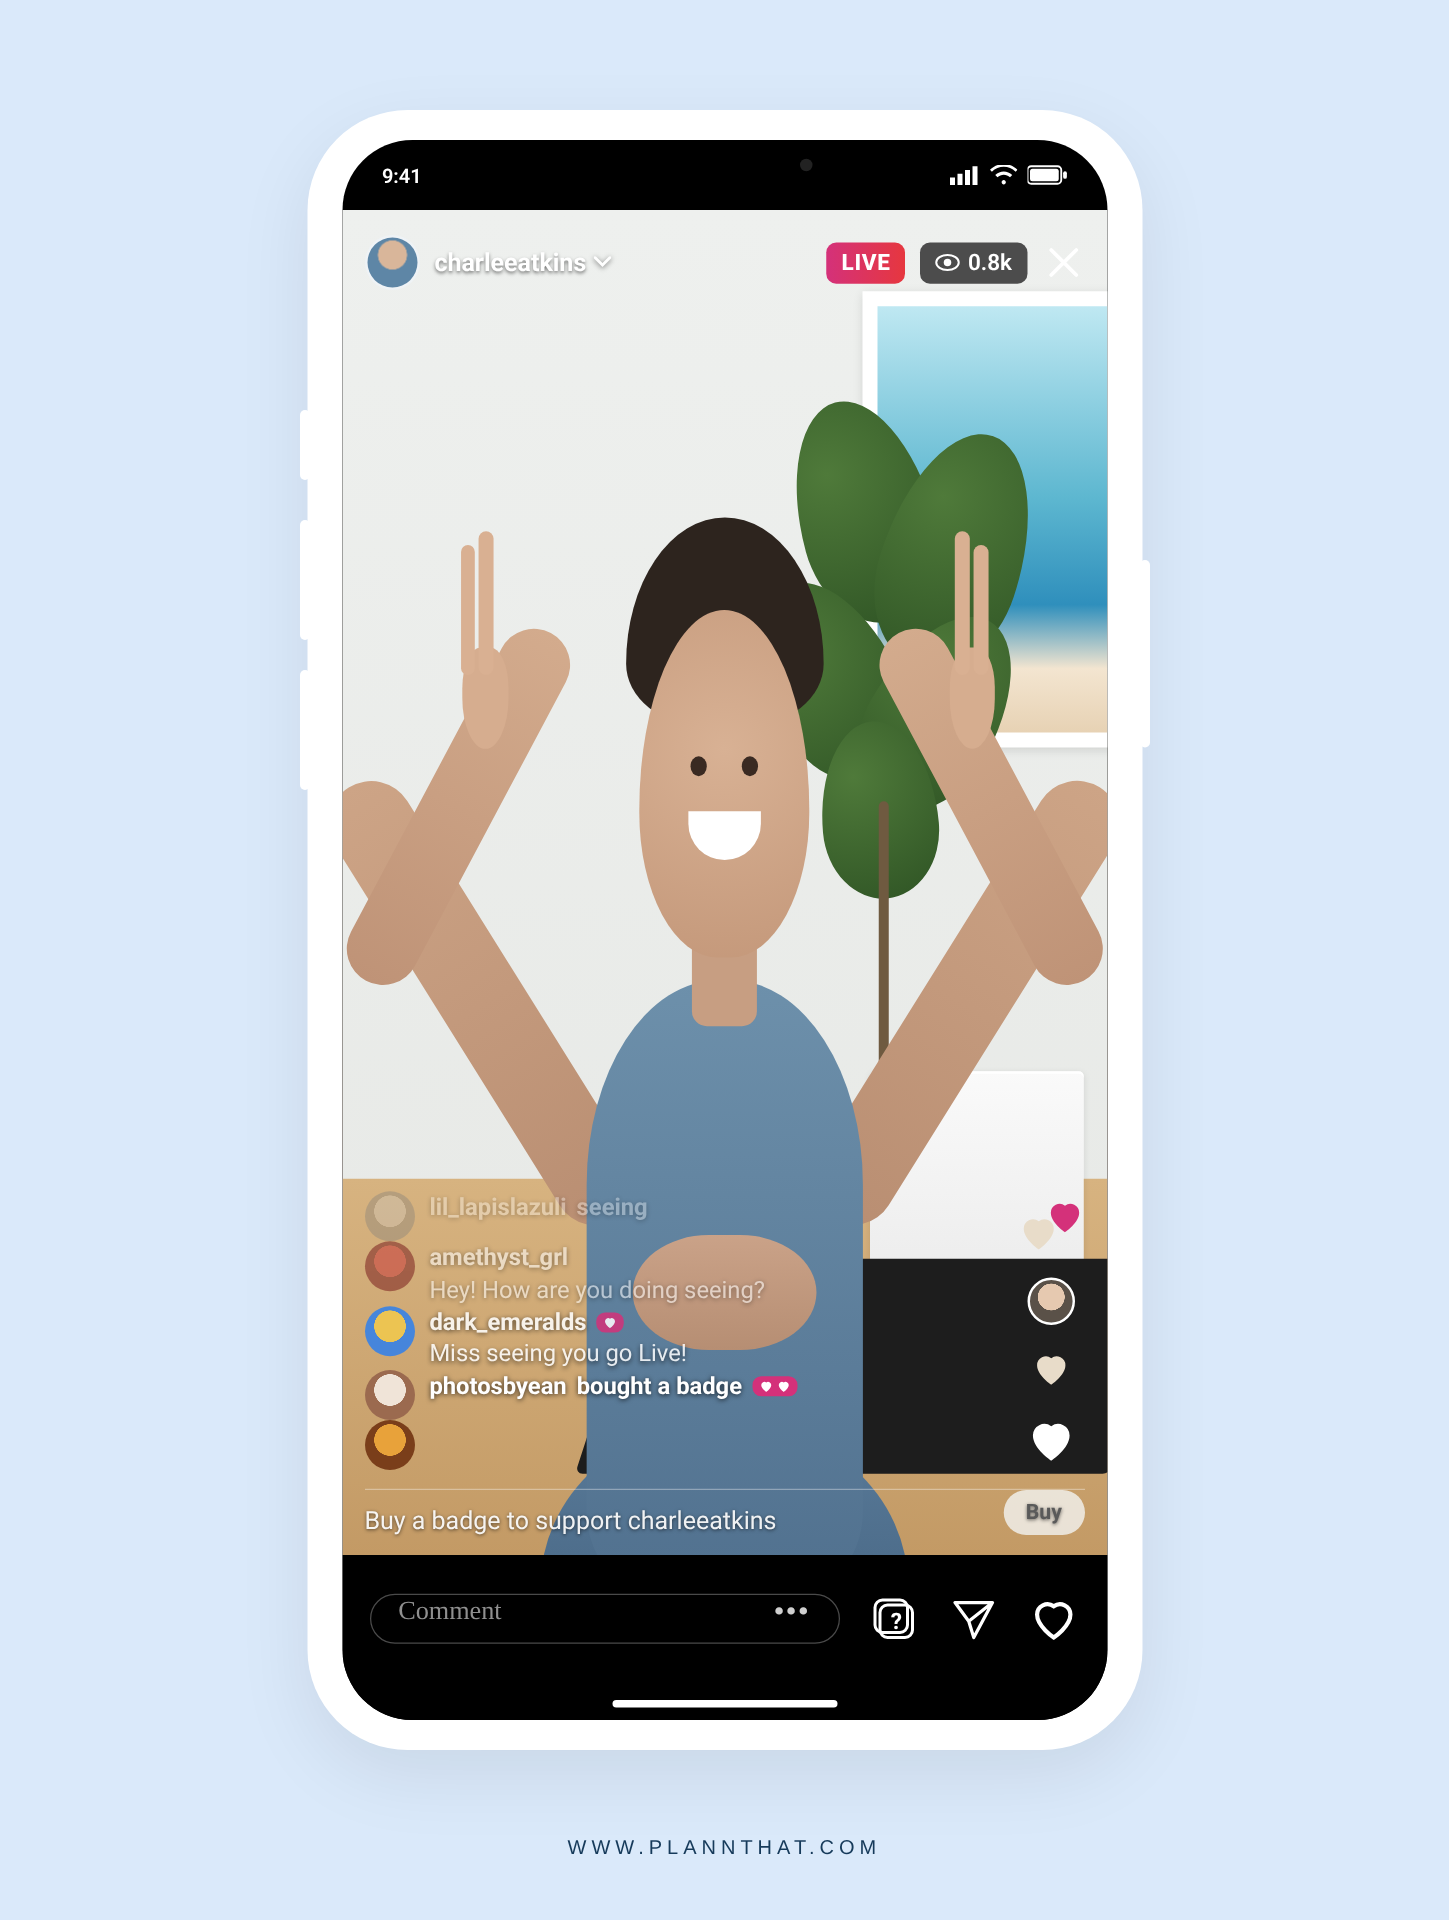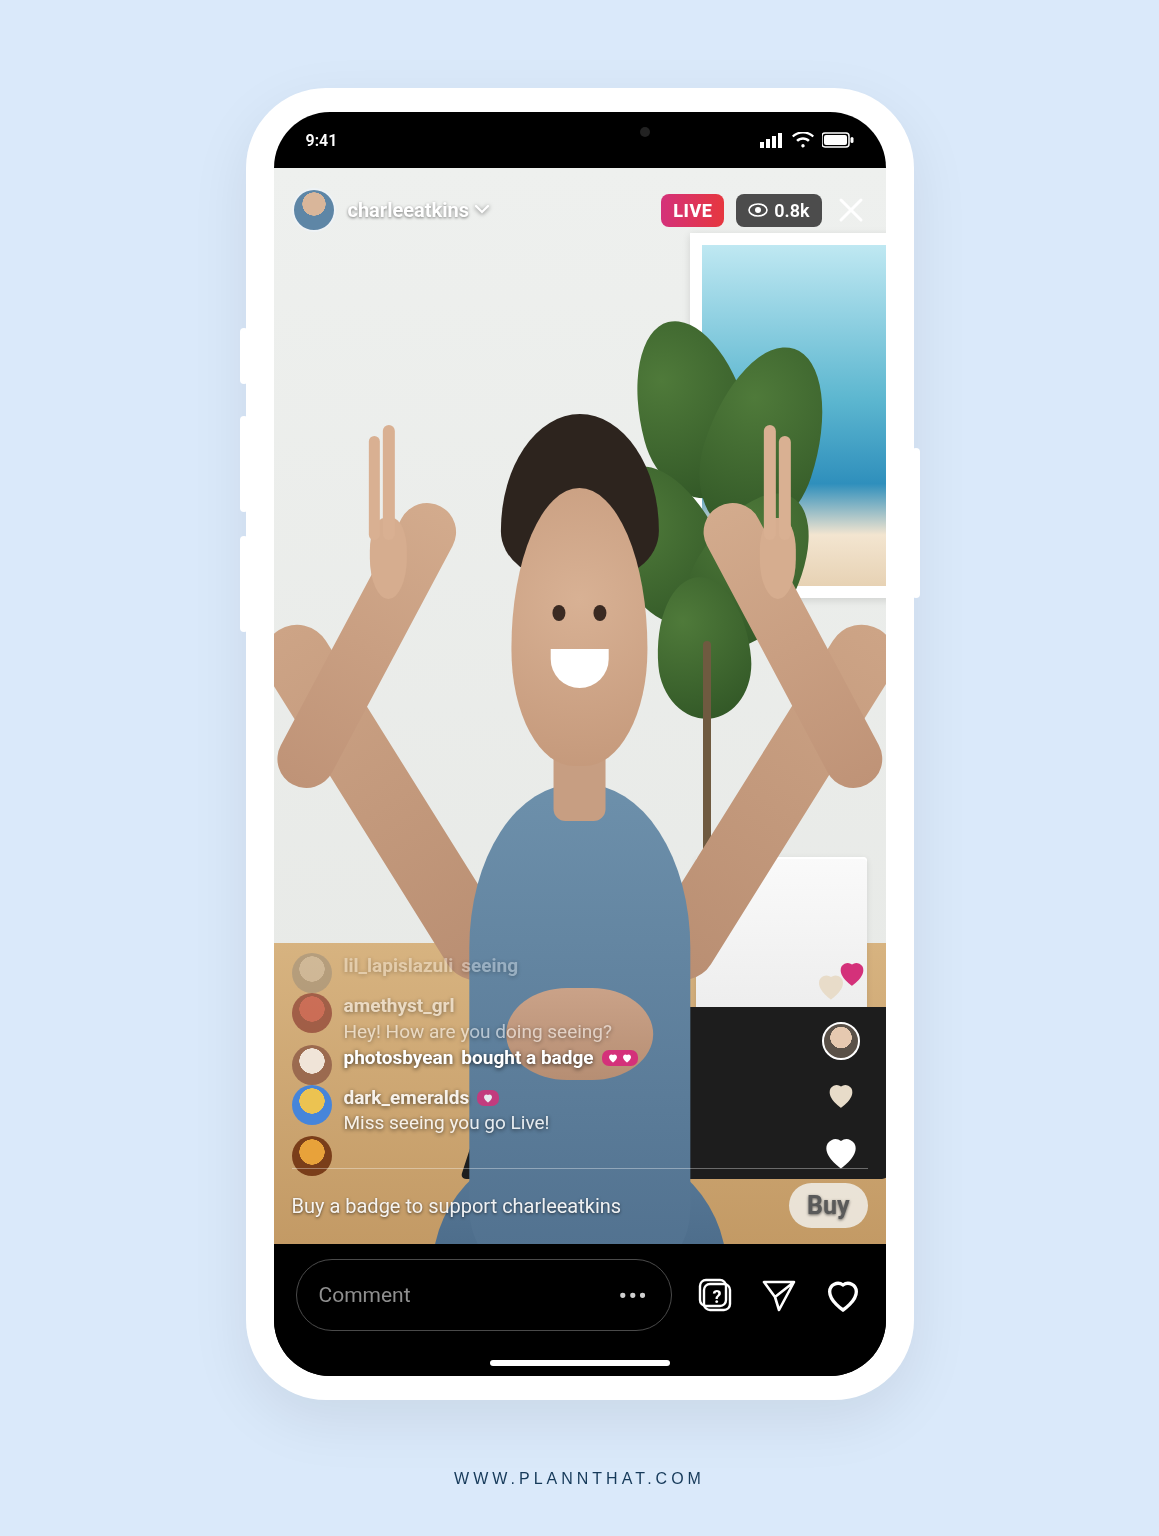--- a/index.html
+++ b/index.html
@@ -197,29 +197,28 @@
   }
   .heart-badge .h{ width:12px; height:12px; }
   .heart-badge .h svg{display:block;}
   .faded1 { opacity:0.35; }
   .faded2 { opacity:0.55; }
   .faded3 { opacity:0.85; }
 
   .support-row {
     border-top:1px solid rgba(255,255,255,0.35);
     margin:10px 18px 16px;
-    padding-top:14px;
-    display:flex; align-items:center; gap:12px;
+    display:flex; align-items:flex-end; gap:12px;
     color:rgba(255,255,255,0.92); font-size:20px;
     text-shadow:0 1px 3px rgba(0,0,0,0.6);
     position:absolute; bottom:0; left:0; right:0; z-index:26;
   }
   .buy-btn {
     background:rgba(240,238,234,0.85); color:#5a5a5a;
-    font-weight:700; font-size:25px;
+    font-weight:700; font-size:17px;
     padding:8px 18px; border-radius:999px;
     margin-left:auto;
   }
   .comments-wrap{ position:absolute; left:0; right:0; bottom:60px; }
 
   
   .float-hearts { position:absolute; right:10px; bottom:70px; width:70px; display:flex; flex-direction:column; align-items:center; gap:18px; z-index:24;}
   .fh { width:34px; height:34px; }
   .fh.big{ width:44px; height:44px;}
   .float-hearts .fh-av { width:38px; height:38px; border-radius:50%; background:radial-gradient(circle at 50% 40%,#e6c9b0 0 40%,#5a5148 41% 100%); border:2px solid #fff;}
@@ -228,23 +227,23 @@
   .fh-pair .b{position:absolute;right:0;top:0;width:34px;height:34px;}
 
   
   .bottom-bar {
     position:absolute; left:0; right:0; bottom:0; height:132px;
     background:#000;
     display:flex; align-items:center; gap:22px;
     padding:0 22px 30px;
   }
   .comment-pill {
-    flex:1; height:72px; border:1.5px solid #4a4a4a; border-radius:999px;
-    display:flex; align-items:center; justify-content:space-between;
-    padding:0 22px; color:#8f8f8f; font-size:21px;
+    flex:1; height:40px; border:1.5px solid #4a4a4a; border-radius:999px;
+    display:flex; align-items:flex-start; justify-content:space-between;
+    padding:0 22px; color:#8f8f8f; font-size:21px;font-family:Liberation Serif, serif;
   }
   .dots{ letter-spacing:2px; font-weight:700; font-size:22px; color:#cfcfcf;}
   .bb-icon { width:42px; height:42px; color:#fff; display:flex; align-items:center; justify-content:center;}
   .home-indicator{
     position:absolute; bottom:10px; left:50%; transform:translateX(-50%);
     width:180px; height:6px; background:#fff; border-radius:4px;
   }
 
   .footer-text {
     position:absolute; left:0; right:0; bottom:48px;
@@ -392,53 +391,53 @@
               <div class="c-body"><div class="c-user">
                   <span>lil_lapislazuli</span>
                   <span style="font-weight: 700;"> seeing</span>
                 </div></div>
             </div>
             <div class="comment-row faded2">
               <div class="c-av v2"></div>
               <div class="c-body"><div class="c-user">
                   <span>amethyst_grl</span>
                 </div><div>Hey! How are you doing seeing?</div></div>
+            </div>
+            <div class="comment-row faded3">
+              <div class="c-av v3"></div>
+              <div class="c-body"><div class="c-user">
+                  <span>dark_emeralds</span>
+                  <span class="heart-badge">
+                    <span class="h">
+                      <svg viewBox="0 0 24 24" width="12" height="12">
+                        <path d="M12 21s-8-5.3-8-11a5 5 0 0 1 8-4 5 5 0 0 1 8 4c0 5.7-8 11-8 11z" fill="#fff"></path>
+                      </svg>
+                    </span>
+                  </span>
+                </div><div>Miss seeing you go Live!</div></div>
             </div>
             <div class="comment-row ">
               <div class="c-av v4"></div>
               <div class="c-body"><div class="c-user">
                   <span>photosbyean</span>
                   <span style="font-weight: 700;"> bought a badge</span>
                   <span class="heart-badge">
                     <span class="h">
                       <svg viewBox="0 0 24 24" width="12" height="12">
                         <path d="M12 21s-8-5.3-8-11a5 5 0 0 1 8-4 5 5 0 0 1 8 4c0 5.7-8 11-8 11z" fill="#fff"></path>
                       </svg>
                     </span>
                     <span class="h">
                       <svg viewBox="0 0 24 24" width="12" height="12">
                         <path d="M12 21s-8-5.3-8-11a5 5 0 0 1 8-4 5 5 0 0 1 8 4c0 5.7-8 11-8 11z" fill="#fff"></path>
                       </svg>
                     </span>
                   </span>
                 </div></div>
             </div>
-            <div class="comment-row faded3">
-              <div class="c-av v3"></div>
-              <div class="c-body"><div class="c-user">
-                  <span>dark_emeralds</span>
-                  <span class="heart-badge">
-                    <span class="h">
-                      <svg viewBox="0 0 24 24" width="12" height="12">
-                        <path d="M12 21s-8-5.3-8-11a5 5 0 0 1 8-4 5 5 0 0 1 8 4c0 5.7-8 11-8 11z" fill="#fff"></path>
-                      </svg>
-                    </span>
-                  </span>
-                </div><div>Miss seeing you go Live!</div></div>
-            </div>
             <div class="comment-row ">
               <div class="c-av v5"></div>
             </div>
           </div>
       </div>
 
       <div class="support-row">
         <span>Buy a badge to support charleeatkins</span>
         <div class="buy-btn">Buy</div>
       </div>

